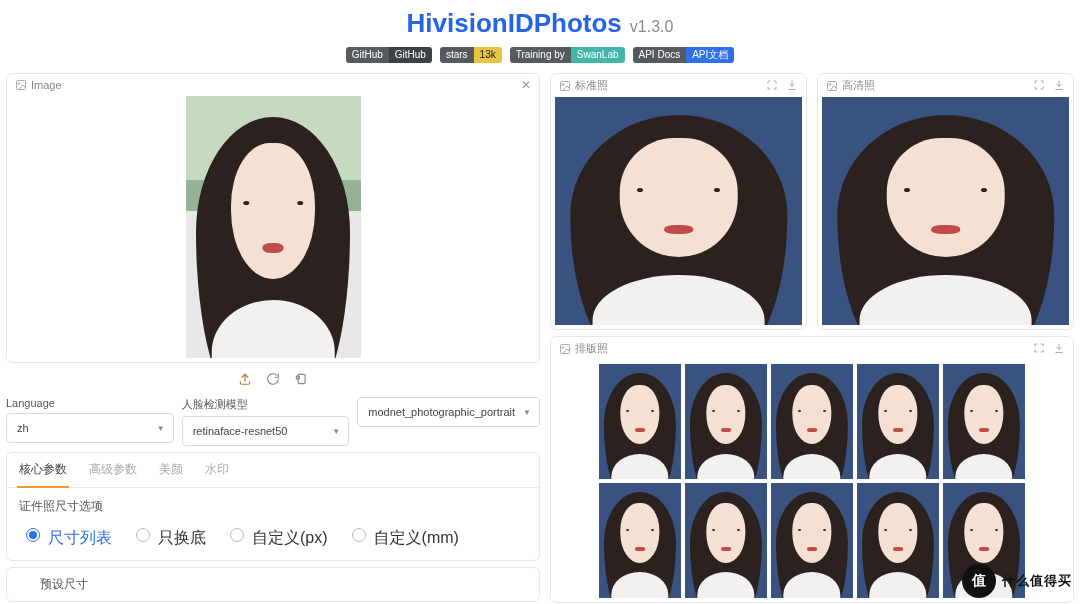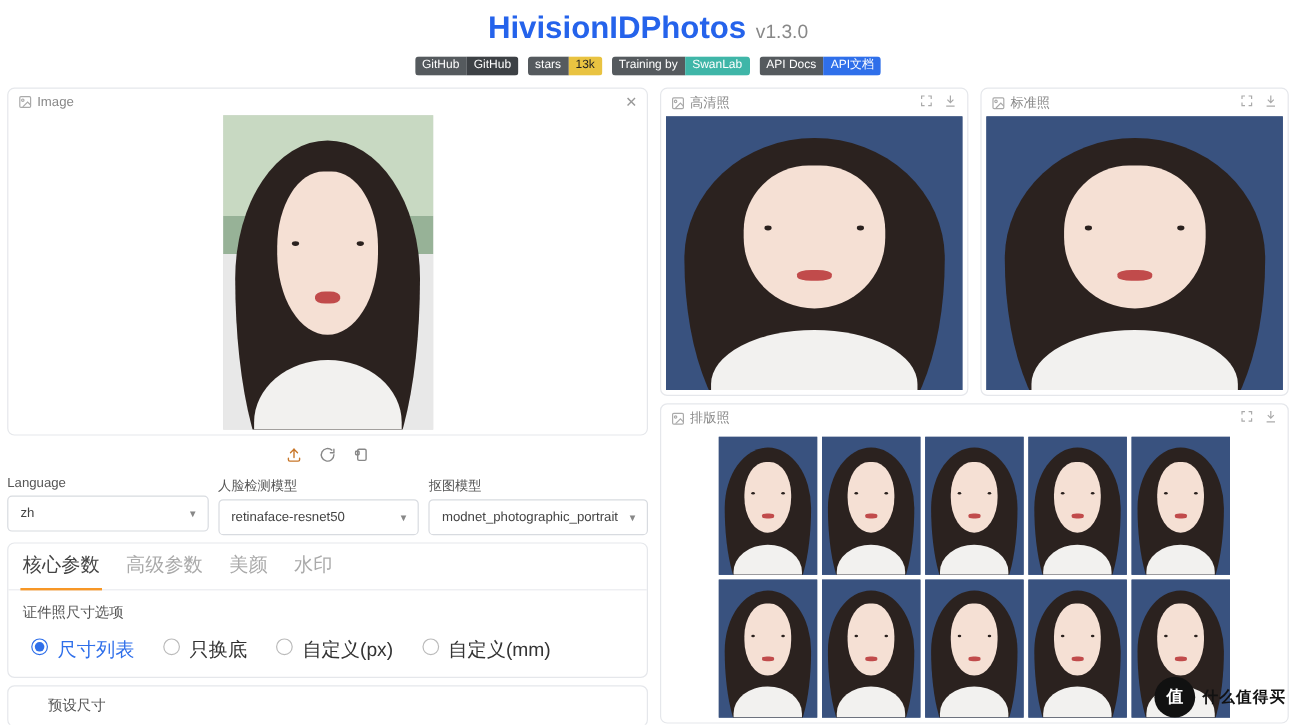--- a/index.html
+++ b/index.html
@@ -42,21 +42,21 @@
   .img-actions { display: flex; justify-content: center; gap: 14px; padding: 3px 0 2px; }
   .ia { color: #c8772a; }
 
   .controls-row { display: flex; gap: 8px; }
   .ctrl { flex: 1; }
   .ctrl-label { color: #555; font-size: 11px; margin-bottom: 4px; display: block; }
   .select { border: 1px solid #d8dbe0; border-radius: 4px; height: 30px; padding: 0 24px 0 10px; display: flex; align-items: center; font-size: 11px; position: relative; color: #444; background:#fff; overflow:hidden; white-space:nowrap; }
   .select:after { content: "▼"; position: absolute; right: 8px; font-size: 8px; color: #888; }
 
   .tabs { display: flex; gap: 18px; border-bottom: 1px solid #eaecef; padding: 0 10px; }
-  .tab { padding: 8px 2px; font-size: 16px; color: #aaa; cursor: pointer; }
+  .tab { padding: 8px 2px; font-size: 12px; color: #aaa; cursor: pointer; }
   .tab.active { color: #444; border-bottom: 2px solid #f79726; margin-bottom: -1px; }
   .section-pad { padding: 10px 12px 6px; }
   .radio-row { display: flex; gap: 10px; margin-top: 8px; }
   .radio-opt { display: flex; gap: 8px; font-size: 16px; border:1px solid transparent; padding:4px 6px; border-radius:14px; }
   .rcirc { width: 14px; height: 14px; border: 1px solid #bbb; border-radius: 50%; display: inline-flex; align-items:center; justify-content:center; }
   .radio-opt.sel .rcirc { border-color: #2f6fea; }
   .radio-opt.sel .rcirc:after { content:""; width:8px; height:8px; background:#2f6fea; border-radius:50%; }
   .radio-opt.sel { color:#2f6fea; }
 
   .out-row { display: flex; gap: 10px; }
@@ -190,21 +190,20 @@
             <span>zh</span>
           </div>
       </div>
       <div class="ctrl">
         <span class="ctrl-label">人脸检测模型</span>
         <div class="select">
             <span>retinaface-resnet50</span>
           </div>
       </div>
       <div class="ctrl">
-        <span class="ctrl-label">抠图模型</span>
         <div class="select">
             <span>modnet_photographic_portrait</span>
           </div>
       </div>
     </div>
 
     <div class="panel">
       <div class="tabs" id="tabs">
           <div class="tab active">核心参数</div>
           <div class="tab">高级参数</div>
@@ -246,21 +245,21 @@
       <div class="panel out-panel">
         <div class="panel-head">
           <div class="left">
             <span class="icon-sm">
               <svg width="12" height="12" viewBox="0 0 24 24" fill="none" stroke="#aaa" stroke-width="2">
                   <rect x="3" y="3" width="18" height="18" rx="2"></rect>
                   <circle cx="8" cy="9" r="2"></circle>
                   <path d="M21 17l-5-5-8 8"></path>
                 </svg>
             </span>
-            <span>高清照</span>
+            <span>标准照</span>
           </div>
           <div class="right">
             <span><svg width="12" height="12" viewBox="0 0 24 24" fill="none" stroke="#aaa" stroke-width="2">
                   <path d="M4 9V4h5M20 9V4h-5M4 15v5h5M20 15v5h-5"></path>
                 </svg></span>
             <span><svg width="12" height="12" viewBox="0 0 24 24" fill="none" stroke="#aaa" stroke-width="2">
                   <path d="M12 3v12M7 10l5 5 5-5M5 21h14"></path>
                 </svg></span>
           </div>
         </div>
@@ -282,21 +281,21 @@
       <div class="panel out-panel">
         <div class="panel-head">
           <div class="left">
             <span class="icon-sm">
               <svg width="12" height="12" viewBox="0 0 24 24" fill="none" stroke="#aaa" stroke-width="2">
                   <rect x="3" y="3" width="18" height="18" rx="2"></rect>
                   <circle cx="8" cy="9" r="2"></circle>
                   <path d="M21 17l-5-5-8 8"></path>
                 </svg>
             </span>
-            <span>标准照</span>
+            <span>高清照</span>
           </div>
           <div class="right">
             <span><svg width="12" height="12" viewBox="0 0 24 24" fill="none" stroke="#aaa" stroke-width="2">
                   <path d="M4 9V4h5M20 9V4h-5M4 15v5h5M20 15v5h-5"></path>
                 </svg></span>
             <span><svg width="12" height="12" viewBox="0 0 24 24" fill="none" stroke="#aaa" stroke-width="2">
                   <path d="M12 3v12M7 10l5 5 5-5M5 21h14"></path>
                 </svg></span>
           </div>
         </div>

